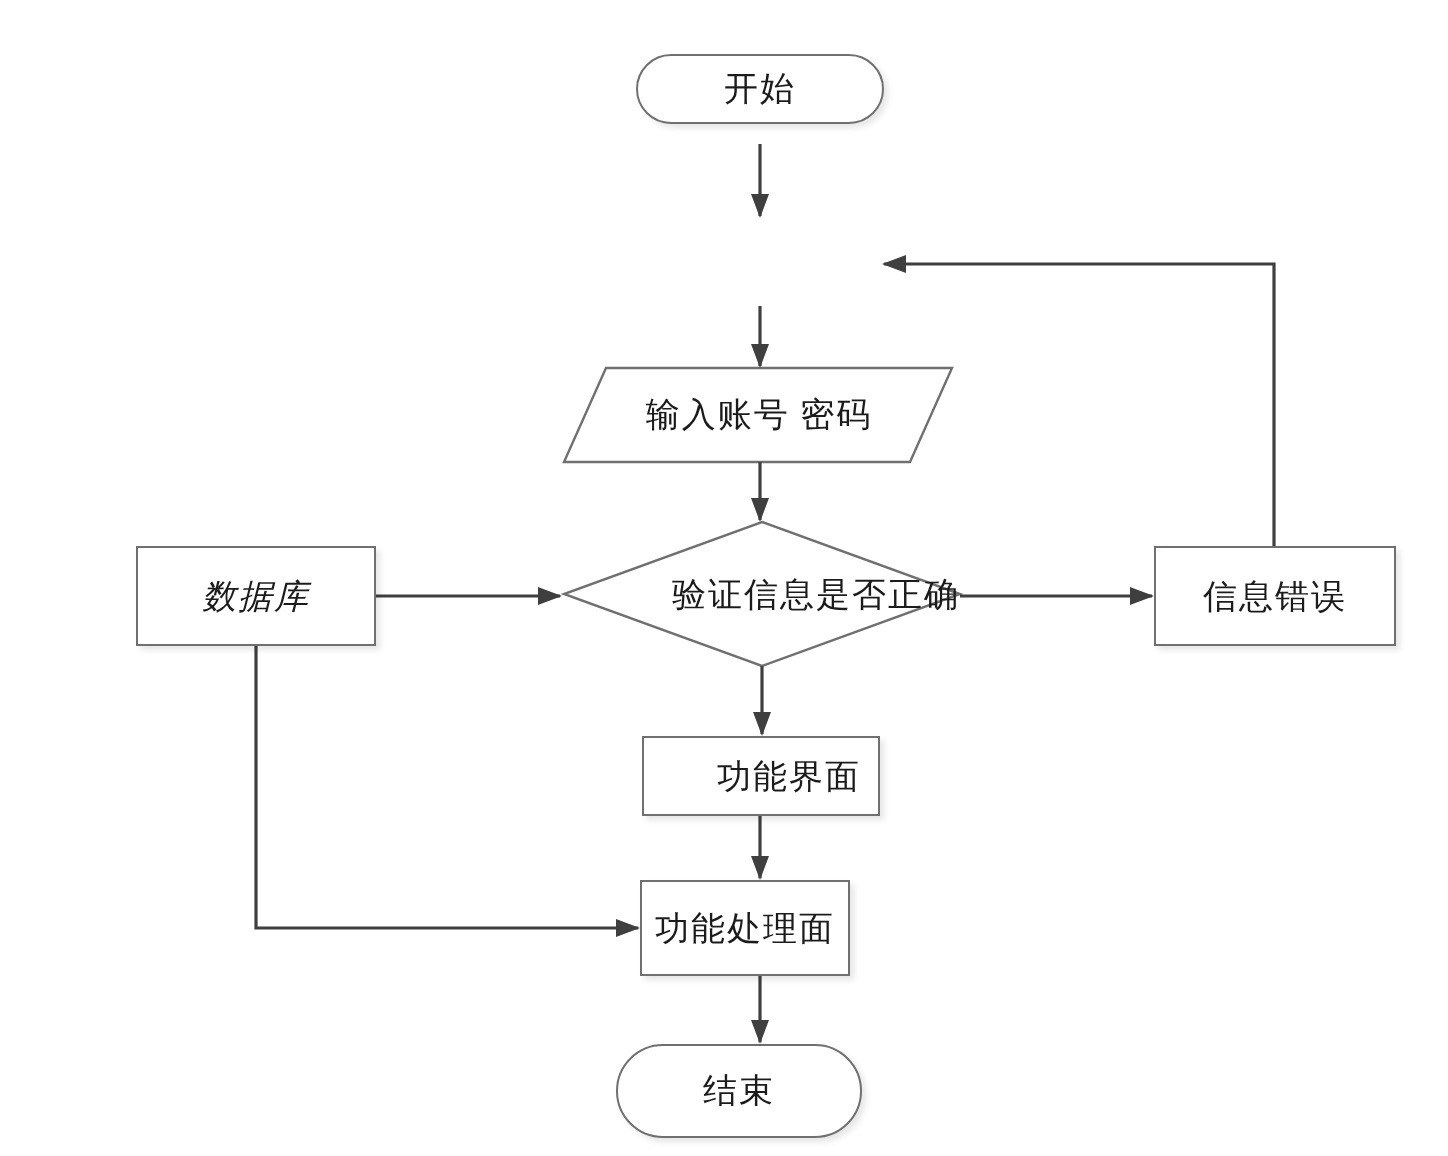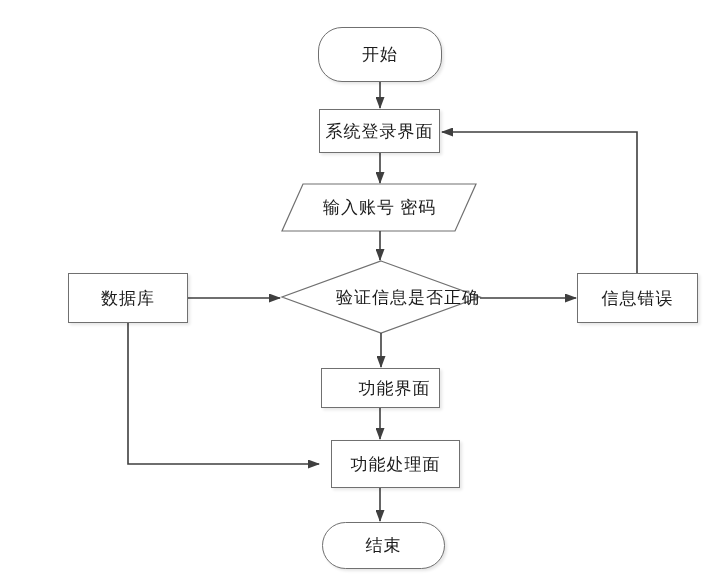--- a/index.html
+++ b/index.html
@@ -69,49 +69,46 @@
 
     <line x1="381" y1="333" x2="381" y2="367" marker-end="url(#arrow)"></line>
 
     <line x1="380" y1="408" x2="380" y2="439" marker-end="url(#arrow)"></line>
 
     <polyline points="128,323 128,464 319,464" marker-end="url(#arrow)"></polyline>
 
     <line x1="380" y1="488" x2="380" y2="521" marker-end="url(#arrow)"></line>
   </svg>
 
-  <div class="node stadium" style="left:318px;top:27px;width:124px;height:55px;text-align:right;">
+  <div class="node stadium" style="left:318px;top:27px;width:124px;height:35px;text-align:right;">
     <span>开始</span>
   </div>
 
-  <div class="node" style="left:319px;top:109px;width:121px;height:44px;">
-    <span>系统登录界面</span>
-  </div>
 
   <div class="node overlay two-line" style="left:292px;top:184px;width:175px;height:47px;">
     <span>输入账号 密码</span>
   </div>
 
   <div class="node overlay" style="left:282px;top:263px;width:198px;height:68px;justify-content:flex-end;">
     <span>验证信息是否正确</span>
   </div>
 
-  <div class="node" style="left:68px;top:273px;width:120px;height:50px;">
+  <div class="node" style="left:68px;top:273px;width:120px;height:50px;font-style:italic;">
     <span>数据库</span>
   </div>
 
   <div class="node" style="left:577px;top:273px;width:121px;height:50px;font-family:Liberation Mono, monospace;">
     <span>信息错误</span>
   </div>
 
   <div class="node" style="left:321px;top:368px;width:119px;height:40px;padding-left:28px;">
     <span>功能界面</span>
   </div>
 
-  <div class="node" style="left:331px;top:440px;width:129px;height:48px;">
+  <div class="node" style="left:320px;top:440px;width:105px;height:48px;">
     <span>功能处理面</span>
   </div>
 
-  <div class="node stadium" style="left:322px;top:522px;width:123px;height:47px;">
+  <div class="node stadium" style="left:308px;top:522px;width:123px;height:47px;">
     <span>结束</span>
   </div>
 
 </div>
 
 </body></html>

